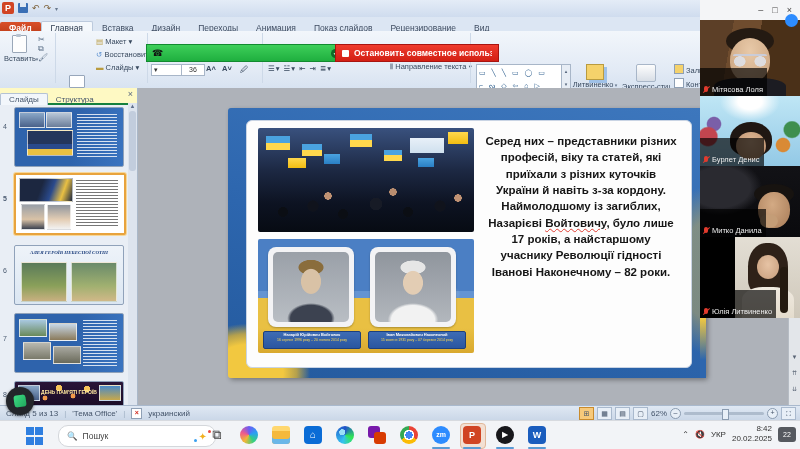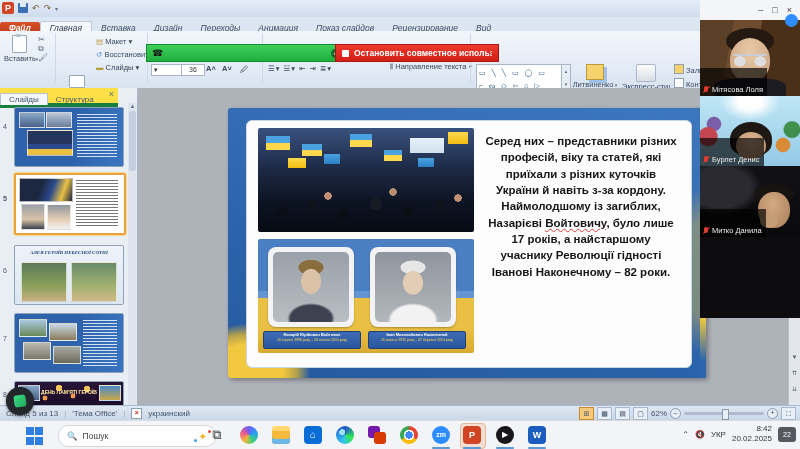--- a/index.html
+++ b/index.html
@@ -14,21 +14,21 @@
   .title-text{left:0;right:110px;top:2px;text-align:center;font-size:8.5px;color:#5d6d84;}
   .qat{left:2px;top:1px;display:flex;gap:4px;align-items:center;height:14px;}
   .qat .ppicon{width:12px;height:12px;border-radius:2px;background:#d14424;color:#fff;
     font-size:9px;font-weight:bold;text-align:center;line-height:12px;}
   .qat .save{width:10px;height:10px;background:#3a6fb5;border-radius:1px;position:relative;}
   .qat .save:before{content:"";position:absolute;left:2px;top:0;width:6px;height:4px;background:#dfe8f2;}
   .qat .glyph{font-size:9px;color:#7b5f36;line-height:12px;}
   .qat .drop{font-size:6px;color:#67788e;}
 
   
-  .tabrow{left:0;top:17px;width:800px;height:14px;background:#dce6f3;font-style:italic;}
+  .tabrow{left:0;top:17px;width:800px;height:14px;background:#dce6f3;}
   .tab{display:inline-block;padding:1px 9px 0 9px;font-size:8.5px;color:#3e4c61;height:13px;}
   .tab-file{background:linear-gradient(#d9502a,#b93a16);color:#fff;font-weight:bold;border-radius:2px 2px 0 0;}
   .tab-sel{background:#f4f8fc;border:1px solid #bccadd;border-bottom:none;border-radius:2px 2px 0 0;
     color:#2c3a4e;}
   
   .ribbon{left:0;top:31px;width:800px;height:57px;
     background:linear-gradient(#f2f6fb,#e2eaf5 70%,#d8e3f1);border-bottom:1px solid #b9c6d8;}
   .rgroup-label{font-size:7px;color:#8b99ad;}
   .rdiv{width:1px;height:50px;background:#cdd9e8;top:2px;}
   .bigbtn{width:30px;height:44px;top:3px;text-align:center;font-size:7.5px;color:#38495e;}
@@ -56,21 +56,21 @@
     border:1px solid #128a30;justify-content:space-between;padding:0 5px;}
   .banner-red{left:335px;width:150px;background:linear-gradient(#ef3b2d,#d31f14);color:#fff;
     border:1px solid #a81410;padding:0 6px;gap:5px;}
   .shield{width:9px;height:9px;border-radius:50%;background:#0d6b27;color:#cdf3d6;font-size:6px;
     line-height:9px;text-align:center;}
   .stopsq{width:7px;height:7px;background:#fff;border-radius:1px;flex:none;}
   .phone{font-size:9px;color:#111;font-weight:normal;}
 
   
   .panel{left:0;top:88px;width:137px;height:317px;background:#e9eef5;border-right:1px solid #aab8c9;}
-  .paneltabs{left:0;top:0;width:118px;height:15px;background:#fde047;border-bottom:5px solid #15803d;}
+  .paneltabs{left:0;top:0;width:137px;height:15px;background:#fef9c3;border-bottom:2px solid #15803d;}
   .ptab{display:inline-block;font-size:8px;color:#45566c;padding:1px 8px;}
   .ptab-sel{background:#f2f6fb;border:1px solid #b4c2d4;border-bottom:none;border-radius:2px 2px 0 0;}
   .pclose{position:absolute;right:4px;top:1px;font-size:9px;color:#5a6a80;}
   .thumbwrap{position:absolute;left:0;top:15px;width:128px;height:302px;overflow:hidden;}
   .pscroll{position:absolute;right:0px;top:15px;width:9px;height:302px;background:#dde4ee;
     font-size:6px;color:#60708a;text-align:center;}
   .pthumb{position:absolute;left:14px;width:108px;height:58px;border:1px solid #90a2ba;border-radius:2px;
     overflow:hidden;background:linear-gradient(100deg,#2e63ac 55%,#3a74c0);}
   .pthumb-sel{border:2px solid #e8a33d;box-shadow:0 0 0 1px #f6d79a;}
   .pnum{position:absolute;left:3px;font-size:7px;color:#4a5a70;}
@@ -504,17 +504,28 @@
     </div>
     <div class="tile t3">
       <span class="hair"></span>
         <span class="face"></span>
         <span class="hand"></span>
       <div class="namebar">
         <span class="micoff"></span>
         <span>Митко Данила</span>
       </div>
     </div>
+    <div class="tile t4">
+      <span class="room"></span>
+        <span class="hair"></span>
+        <span class="face"></span>
+        <span class="shirt"></span>
+        <span class="braid"></span>
+      <div class="namebar">
+        <span class="micoff"></span>
+        <span>Юлія Литвиненко</span>
+      </div>
+    </div>
   </div>
 
   <div class="abs zfloat"></div>
 
 </div>
 
 </body></html>

